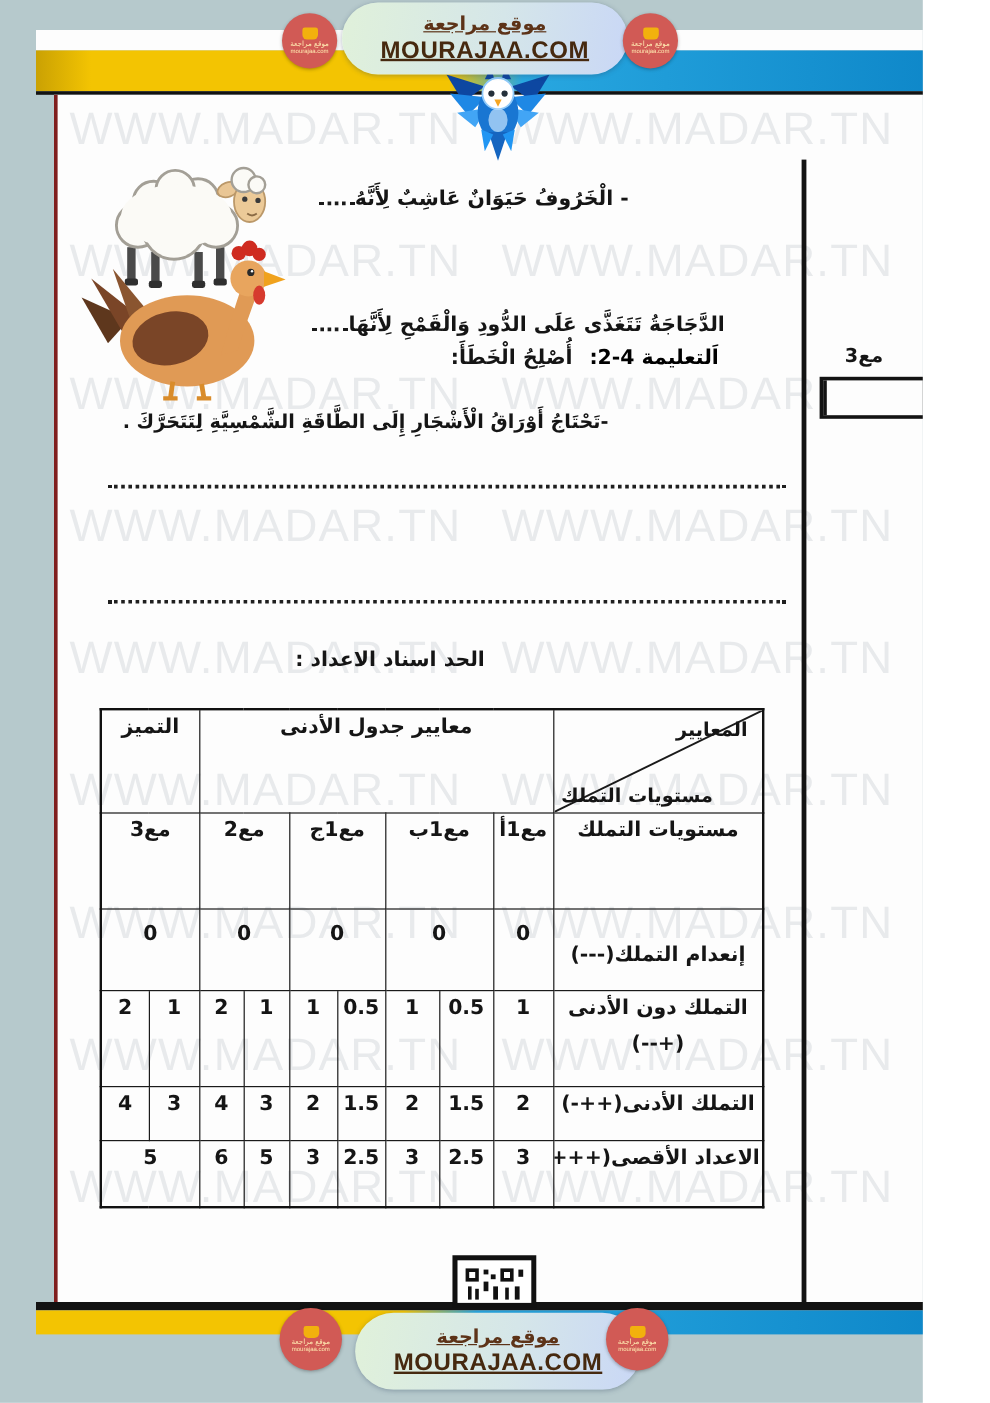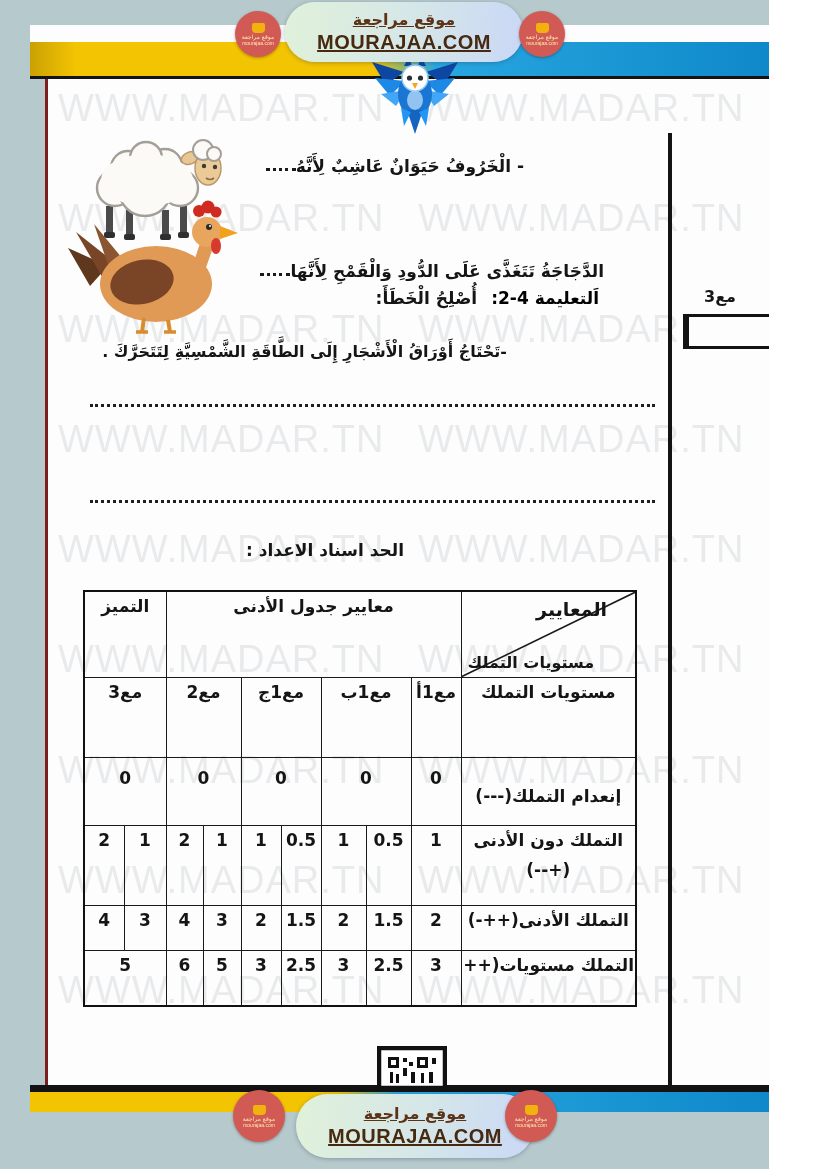--- a/index.html
+++ b/index.html
@@ -77,21 +77,21 @@
   table.grading td{
     border:1.6px solid #1a1a1a;font-weight:bold;font-size:17px;
     text-align:center;vertical-align:top;padding:4px 2px 0 2px;overflow:hidden;
   }
   table.grading{border:2.5px solid #111;}
   td.lblcol{direction:rtl;text-align:right;padding-right:7px;font-size:16px;white-space:nowrap;}
   td.center-lbl{text-align:center;padding-right:2px;}
   .signs{direction:ltr;unicode-bidi:isolate;font-weight:bold;}
   td.diag{position:relative;padding:0;}
   td.diag svg{position:absolute;inset:0;width:100%;height:100%;}
-  .diag-top{position:absolute;top:6px;right:28px;direction:rtl;font-size:19px;}
+  .diag-top{position:absolute;top:6px;right:12px;direction:rtl;font-size:16px;}
   .diag-bottom{position:absolute;bottom:5px;left:6px;direction:rtl;font-size:16px;white-space:nowrap;}
   td.grp{vertical-align:top;padding-top:6px;direction:rtl;}
   td.mid{vertical-align:middle;font-size:18px;direction:rtl;}
   td.colhead{padding-top:8px;direction:rtl;font-size:16px;}
   
   .art{position:absolute;z-index:3;}
   .qr{position:absolute;left:377px;top:1046px;z-index:2;}
 </style>
 </head>
 <body>
@@ -314,21 +314,21 @@
     <tr style="height:56px">
       <td colspan="2">5</td>
       <td>6</td>
       <td>5</td>
       <td>3</td>
       <td>2.5</td>
       <td>3</td>
       <td>2.5</td>
       <td>3</td>
       <td class="lblcol">
-        <span>التملك مستويات</span><span class="signs">(+++)</span>
+        <span>الاعداد الأقصى</span><span class="signs">(+++)</span>
       </td>
     </tr>
   </tbody>
     </table>
 
   <svg class="qr" width="70" height="44" viewBox="0 0 70 44">
     <rect x="2" y="2" width="66" height="40" fill="#ffffff" stroke="#111" stroke-width="4.5"></rect>
     <rect x="11" y="11" width="11" height="11" fill="#111"></rect>
       <rect x="14" y="14" width="5" height="5" fill="#fff"></rect>
     <rect x="40" y="11" width="11" height="11" fill="#111"></rect>

